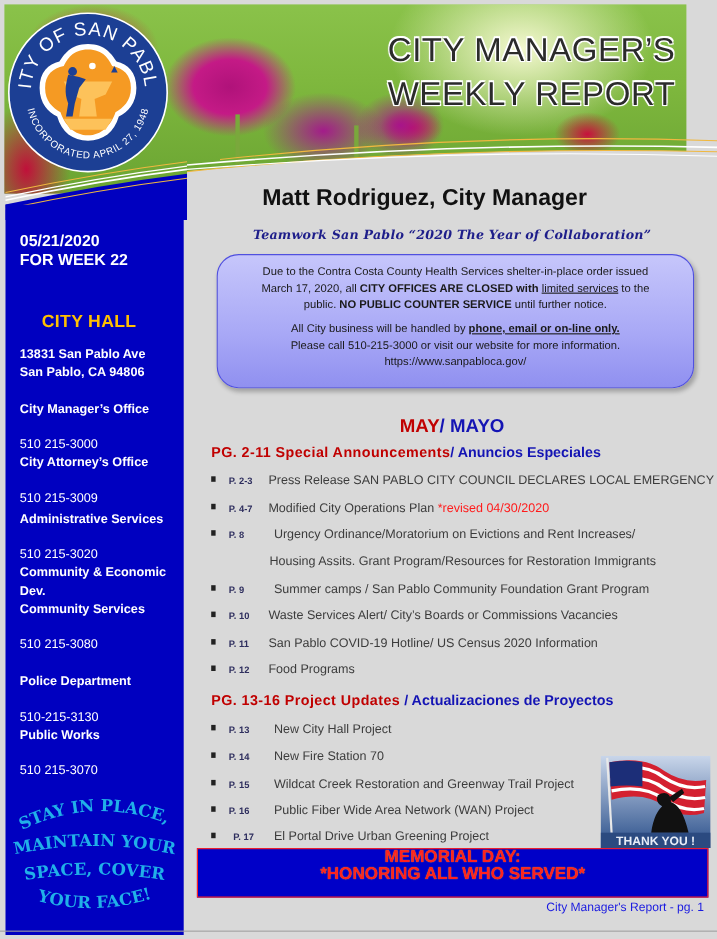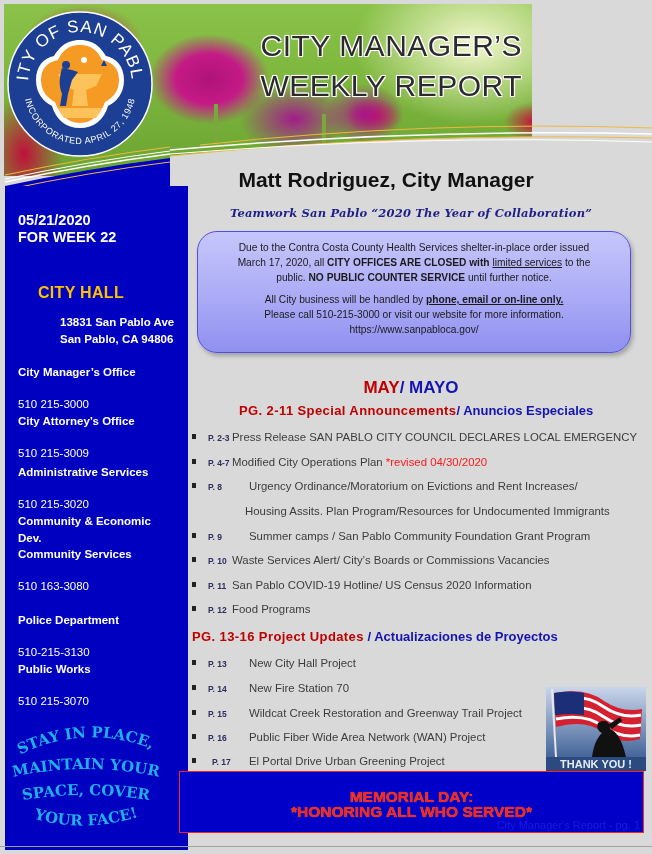--- a/index.html
+++ b/index.html
@@ -1,21 +1,21 @@
 <!DOCTYPE html>
 <html><head>
   <meta charset="utf-8">
   <style>
     * { box-sizing: border-box; margin: 0; padding: 0; }
     html, body { width: 652px; height: 854px; overflow: hidden; background: #d9d9d9; }
     body { position: relative; font-family: "Liberation Sans", sans-serif; color: #3a3a3a; }
 
     
     .header {
-      position: absolute; left: 4px; top: 4px; width: 528px; height: 172px; overflow: hidden;
+      position: absolute; left: 4px; top: 4px; width: 620px; height: 172px; overflow: hidden;
       background:
         radial-gradient(ellipse 60px 45px at 205px 75px, #b0127a 0%, #c41a86 55%, rgba(196,26,134,0) 100%),
         radial-gradient(ellipse 55px 35px at 290px 115px, #a31c8a 0%, rgba(163,28,138,0) 100%),
         radial-gradient(ellipse 40px 30px at 360px 110px, #a8148a 0%, rgba(168,20,138,0) 100%),
         radial-gradient(ellipse 60px 40px at 80px 40px, #d01040 0%, rgba(208,16,64,0) 100%),
         radial-gradient(ellipse 40px 60px at 20px 150px, #c0103a 0%, rgba(192,16,58,0) 100%),
         radial-gradient(ellipse 28px 18px at 370px 112px, #d01048 0%, rgba(208,16,72,0) 100%),
         radial-gradient(ellipse 30px 20px at 530px 118px, #c8103c 0%, rgba(200,16,60,0) 100%),
         radial-gradient(ellipse 120px 80px at 470px 40px, #f4f8d0 0%, rgba(244,248,208,0) 100%),
         linear-gradient(180deg, #8ac24a 0%, #7fb83e 40%, #6aa432 100%);
@@ -27,21 +27,21 @@
       color: #2b2b2b; font-weight: normal;
       text-shadow: 0 0 2px #fff, 0 0 2px #fff, 1px 1px 0 #fff, -1px -1px 0 #fff, 1px -1px 0 #fff, -1px 1px 0 #fff;
     }
     .curve-svg { position: absolute; left: 0; top: 120px; width: 652px; height: 80px; }
 
     
     .logo { position: absolute; left: 6px; top: 10px; width: 148px; height: 148px; }
 
     
     .sidebar {
-      position: absolute; left: 5px; top: 186px; width: 183px; height: 664px; background: #0000c0;
+      position: absolute; left: 5px; top: 186px; width: 162px; height: 664px; background: #0000c0;
       color: #fff; font-weight: bold; font-size: 12px; padding-left: 13px;
     }
     .sidebar .date { position: absolute; left: 13px; top: 26px; font-size: 14.5px; line-height: 17px; }
     .sidebar .city-hall { position: absolute; left: 13px; top: 98px; font-size: 16px; color: #ffc000; letter-spacing: 0.3px; margin-left: 20px; }
     .sidebar .block { position: absolute; left: 13px; font-size: 11.5px; line-height: 16.5px; }
     .sidebar .block .num { font-weight: normal; margin-top: 15px; }
     .stay-text { position: absolute; left: 0; top: 540px; width: 162px; height: 110px; }
 
     
     .main-title { position: absolute; left: 170px; top: 168px; width: 432px; text-align: center; font-size: 21px; font-weight: bold; color: #111; }
@@ -63,29 +63,29 @@
     .month { position: absolute; left: 170px; top: 378px; width: 482px; text-align: center; font-size: 17px; font-weight: bold; }
     .red { color: #c00000; }
     .blue { color: #1414b4; }
     .bright-red { color: #ff1a1a; }
 
     .section-head { position: absolute; left: 192px; font-size: 13px; font-weight: bold; letter-spacing: 0.4px; }
     .section-head .es { letter-spacing: 0; }
 
     .item { position: absolute; left: 192px; font-size: 11.4px; color: #3c3c3c; white-space: nowrap; }
     .item .bullet { display: inline-block; width: 4px; height: 5px; background: #222; margin-right: 12px; vertical-align: 2px; }
-    .item .pg { display: inline-block; font-size: 8.5px; font-weight: bold; color: #2e2e5e; width: 24px; }
+    .item .pg { display: inline-block; font-size: 8.5px; font-weight: bold; color: #2e2e5e; width: 36px; }
     .item .pg.wide { width: 41px; }
 
     .thank-you { position: absolute; left: 546px; top: 687px; width: 100px; height: 84px; }
 
     .memorial {
-      position: absolute; left: 179px; top: 771px; width: 465px; height: 62px;
+      position: absolute; left: 179px; top: 771px; width: 465px; height: 45px;
       background: #0000c8; border: 1.5px solid #ff2020; text-align: center;
-      color: #ff2020; font-weight: bold; font-size: 15.5px; line-height: 15px; padding-top: 17px;
+      color: #ff2020; font-weight: bold; font-size: 15.5px; line-height: 15px; padding-top: 0;
       text-shadow: 0 0 1px #ffb000;
     }
     .footer-page { position: absolute; right: 12px; top: 819px; font-size: 11px; color: #1a1ae0; }
     .bottom-rule { position: absolute; left: 0; top: 846px; width: 652px; height: 1px; background: #a0a0a0; }
   </style>
 </head>
 <body>
 
 <div class="header">
   <div class="stem" style="left:318px;top:110px;height:60px;"></div>
@@ -126,40 +126,40 @@
   <text font-family="Liberation Sans, sans-serif" font-size="17" fill="#ffffff" letter-spacing="1"><textPath href="#arcTop" startOffset="50%" text-anchor="middle">CITY OF SAN PABLO</textPath></text>
   <text font-family="Liberation Sans, sans-serif" font-size="9" fill="#ffffff" letter-spacing="0.6"><textPath href="#arcBot" startOffset="50%" text-anchor="middle">INCORPORATED APRIL 27, 1948</textPath></text>
 </svg>
 
 <div class="sidebar">
   <div class="date">
     <div>05/21/2020</div>
     <div>FOR WEEK 22</div>
   </div>
   <div class="city-hall">CITY HALL</div>
-  <div class="block" style="top:128px;margin-left:42px;">
+  <div class="block" style="top:128px;">
     <div>13831 San Pablo Ave</div>
     <div>San Pablo, CA 94806</div>
   </div>
   <div class="block" style="top:178px;">
     <div>City Manager’s Office</div>
     <div class="num">510 215-3000</div>
   </div>
   <div class="block" style="top:227px;">
     <div>City Attorney’s Office</div>
     <div class="num">510 215-3009</div>
   </div>
   <div class="block" style="top:278px;">
     <div>Administrative Services</div>
     <div class="num">510 215-3020</div>
   </div>
   <div class="block" style="top:327px;width:140px;">
     <div>Community &amp; Economic Dev.</div>
     <div>Community Services</div>
-    <div class="num">510 163-3080</div>
+    <div class="num">510 215-3080</div>
   </div>
   <div class="block" style="top:426px;">
     <div>Police Department</div>
     <div class="num">510-215-3130</div>
   </div>
   <div class="block" style="top:475px;">
     <div>Public Works</div>
     <div class="num">510 215-3070</div>
   </div>
 
@@ -192,35 +192,35 @@
     <span>All City business will be handled by </span><b><u>phone, email or on-line only.</u></b><br>
     <span>Please call 510-215-3000 or visit our website for more information.</span><br>
     <span>https://www.sanpabloca.gov/</span>
   </p>
 </div>
 
 <div class="month">
   <span class="red">MAY</span><span class="blue">/ MAYO</span>
 </div>
 
-<div class="section-head" style="top:403px;margin-left:47px;">
+<div class="section-head" style="top:403px;">
   <span class="red">PG. 2-11 Special Announcements</span><span class="blue es">/ Anuncios Especiales</span>
 </div>
 
 <div class="item" style="top:431px;">
   <span class="bullet"></span><span class="pg">P. 2-3</span><span>Press Release SAN PABLO CITY COUNCIL DECLARES LOCAL EMERGENCY</span>
 </div>
 <div class="item" style="top:456px;">
   <span class="bullet"></span><span class="pg">P. 4-7</span><span>Modified City Operations Plan </span><span class="bright-red">*revised 04/30/2020</span>
 </div>
 <div class="item" style="top:480px;">
   <span class="bullet"></span><span class="pg wide">P. 8</span><span>Urgency Ordinance/Moratorium on Evictions and Rent Increases/</span>
 </div>
 <div class="item" style="top:505px;left:245px;">
-  <span>Housing  Assits. Plan Program/Resources for Undocumented Immigrants</span>
+  <span>Housing  Assits. Grant Program/Resources for Restoration Immigrants</span>
 </div>
 <div class="item" style="top:530px;">
   <span class="bullet"></span><span class="pg wide">P. 9</span><span>Summer camps / San Pablo Community Foundation Grant Program</span>
 </div>
 <div class="item" style="top:554px;">
   <span class="bullet"></span><span class="pg">P. 10</span><span>Waste Services Alert/ City’s Boards or Commissions Vacancies</span>
 </div>
 <div class="item" style="top:579px;">
   <span class="bullet"></span><span class="pg">P. 11</span><span>San Pablo COVID-19 Hotline/ US Census 2020 Information</span>
 </div>

